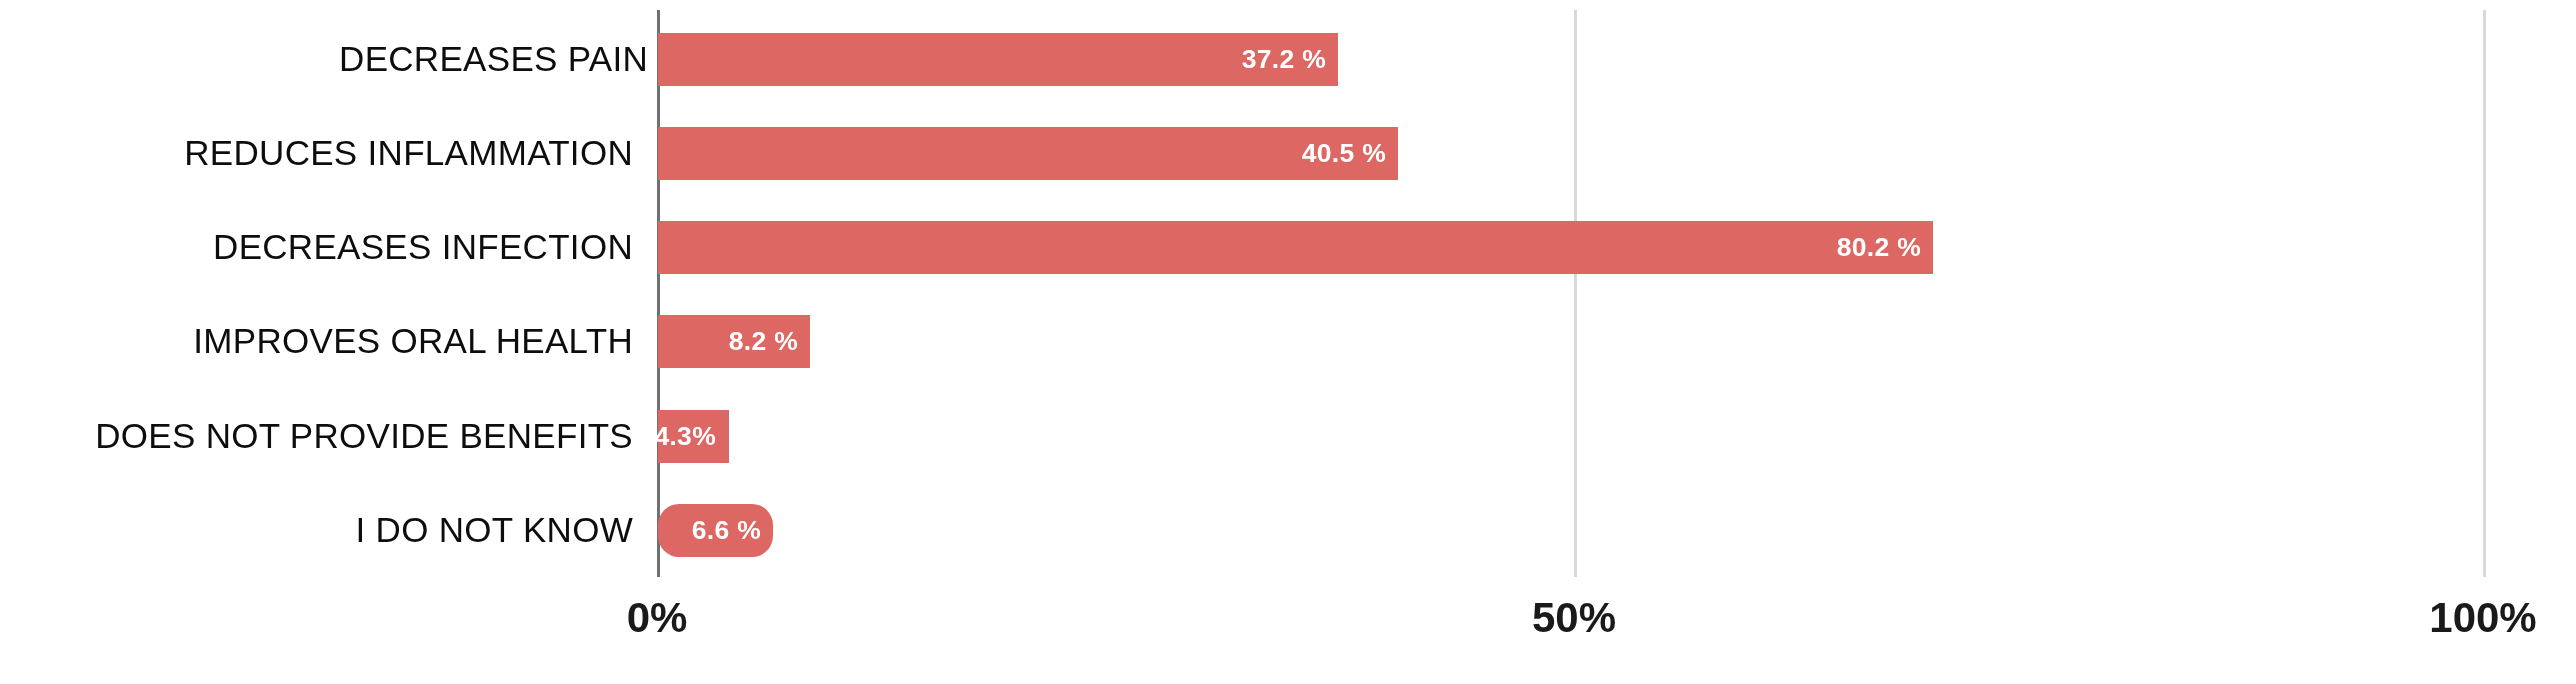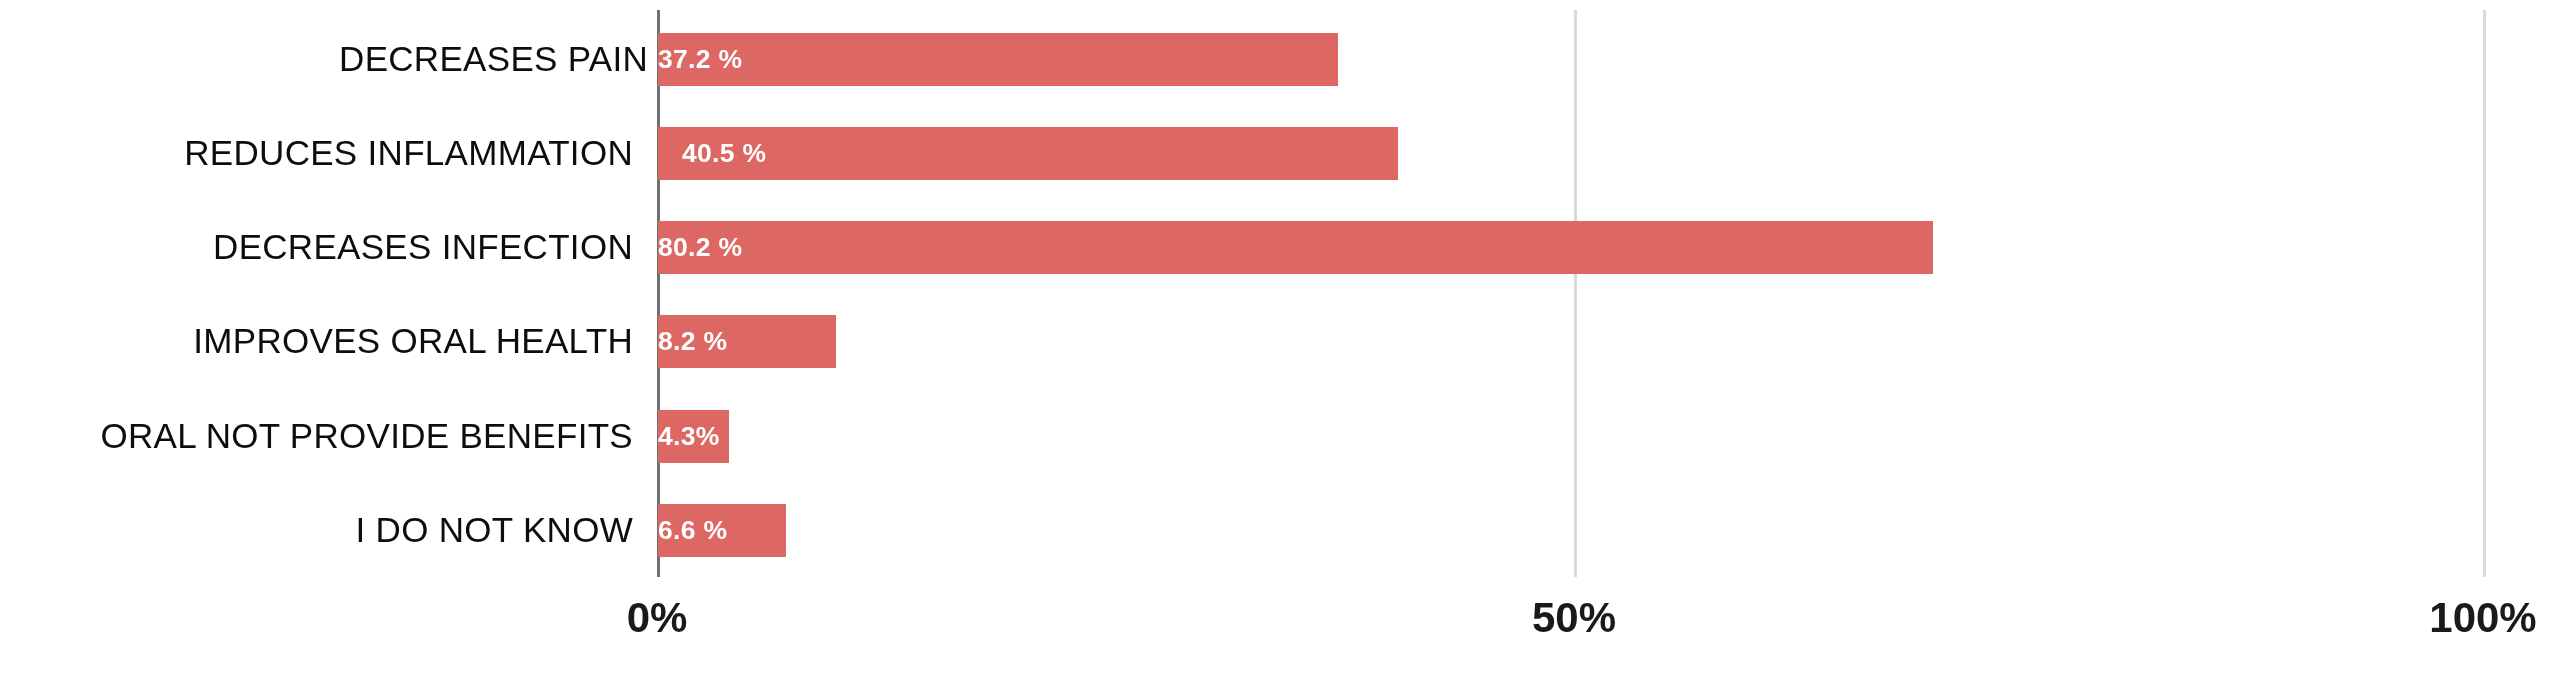--- a/index.html
+++ b/index.html
@@ -69,21 +69,21 @@
   }
 
   
   .bar {
     position: absolute;
     left: 658px;
     height: 53px;
     background: #dc6763;
     display: flex;
     align-items: center;
-    justify-content: flex-start;
+    justify-content: flex-end;
     box-sizing: border-box;
     padding-right: 12px;
   }
   .bar-value {
     color: #ffffff;
     font-size: 26.5px;
     font-weight: bold;
     letter-spacing: 0.3px;
     white-space: nowrap;
   }
@@ -135,35 +135,35 @@
 
       <div class="row" style="top:200px;">
         <div class="cat-label">DECREASES INFECTION</div>
         <div class="bar" style="top:20.5px; width:1275px;">
           <span class="bar-value">80.2 %</span>
         </div>
       </div>
 
       <div class="row" style="top:294px;">
         <div class="cat-label">IMPROVES ORAL HEALTH</div>
-        <div class="bar" style="top:20.5px; width:178px;">
+        <div class="bar" style="top:20.5px; width:152px;">
           <span class="bar-value">8.2 %</span>
         </div>
       </div>
 
       <div class="row" style="top:389px;">
-        <div class="cat-label">ORAL NOT PROVIDE BENEFITS</div>
+        <div class="cat-label">DOES NOT PROVIDE BENEFITS</div>
         <div class="bar" style="top:20.5px; width:71px; padding-right:13px;">
           <span class="bar-value">4.3%</span>
         </div>
       </div>
 
       <div class="row" style="top:483px;">
         <div class="cat-label">I DO NOT KNOW</div>
-        <div class="bar" style="top:20.5px; width:128px;">
+        <div class="bar" style="top:20.5px; width:115px;border-radius:21px;">
           <span class="bar-value">6.6 %</span>
         </div>
       </div>
 
     </div>
 
     <div class="tick-labels">
       <div class="tick-label" style="left:657px;">0%</div>
       <div class="tick-label" style="left:1574px;">50%</div>
       <div class="tick-label" style="left:2483px;">100%</div>

